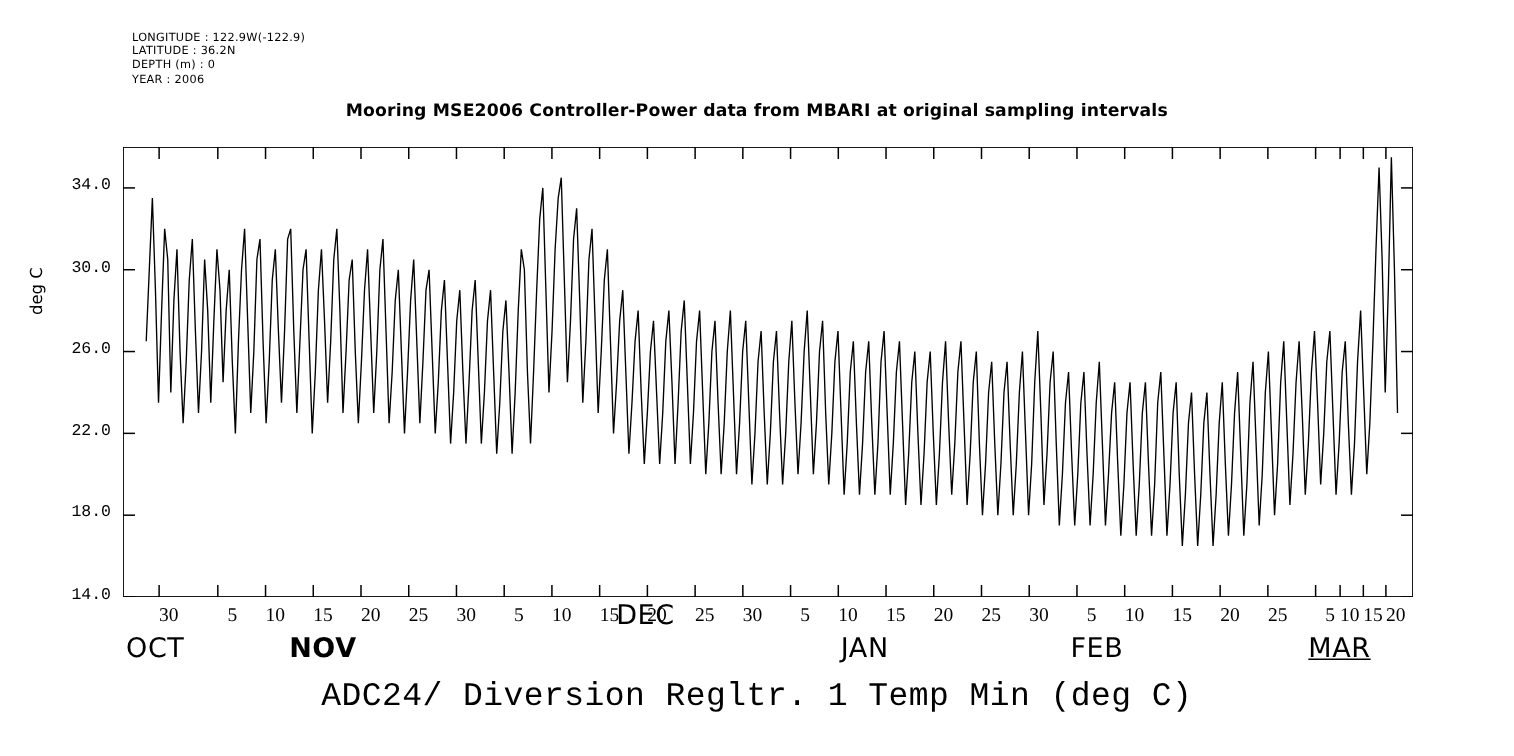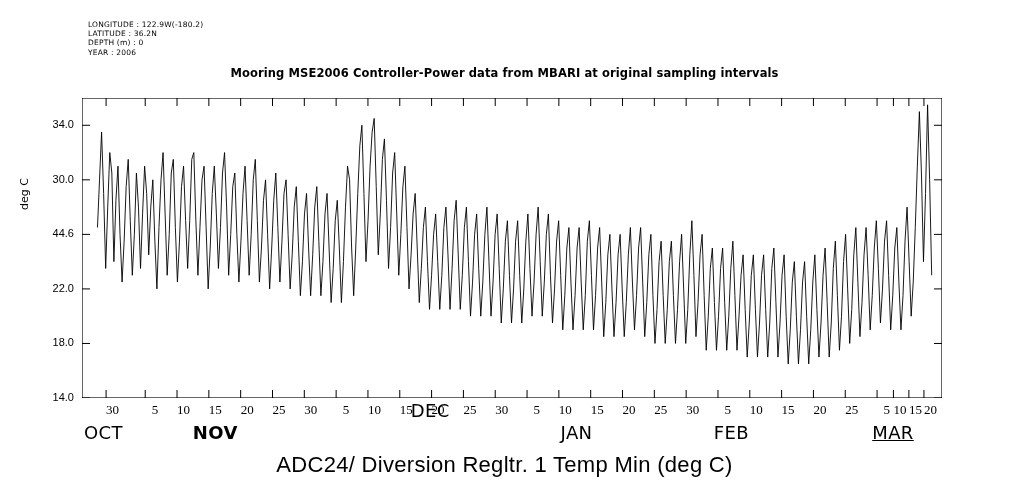--- a/index.html
+++ b/index.html
@@ -1,32 +1,32 @@
 <!DOCTYPE html>
 <html><head>
 <meta charset="utf-8">
 <style>
   html,body{margin:0;padding:0;background:#ffffff;}
   body{width:1009px;height:504px;font-family:"DejaVu Sans",sans-serif;color:#000;position:relative;overflow:hidden;}
   .meta{position:absolute;left:88px;top:20px;font-size:7.5px;line-height:9.2px;letter-spacing:0.2px;font-family:"DejaVu Sans",sans-serif;}
   .meta div{white-space:pre;}
   .chart-title{position:absolute;left:0;right:0;top:66px;text-align:center;font-size:11.5px;font-family:"DejaVu Sans",sans-serif;letter-spacing:0.1px;font-weight:bold;}
-  .bottom-title{position:absolute;left:0;right:0;top:452px;text-align:center;font-size:22px;font-family:Liberation Sans, sans-serif;letter-spacing:0.3px;}
+  .bottom-title{position:absolute;left:0;right:0;top:452px;text-align:center;font-size:22px;font-family:Liberation Mono, monospace;letter-spacing:0.3px;}
   .ylabel{position:absolute;left:18px;top:210px;font-size:11px;font-family:"DejaVu Sans",sans-serif;transform:rotate(-90deg);transform-origin:left top;white-space:nowrap;}
   .plot{position:absolute;left:82px;top:98px;width:860px;height:300px;}
   svg{display:block;}
-  .ytick{position:absolute;font-size:11px;font-family:Liberation Sans, sans-serif;text-align:right;width:46px;}
+  .ytick{position:absolute;font-size:11px;font-family:Liberation Mono, monospace;text-align:right;width:46px;}
   .xtick{position:absolute;font-size:13px;font-family:Liberation Serif, serif;text-align:right;width:26px;}
   .monthlbl{position:absolute;font-size:18px;font-family:"DejaVu Sans",sans-serif;text-align:center;width:70px;letter-spacing:0.4px;}
 </style>
 </head>
 <body>
 
 <div class="meta">
-  <div>LONGITUDE : 122.9W(-180.2)</div>
+  <div>LONGITUDE : 122.9W(-122.9)</div>
   <div>LATITUDE : 36.2N</div>
   <div>DEPTH (m) : 0</div>
   <div>YEAR : 2006</div>
 </div>
 
 <div class="chart-title">Mooring MSE2006 Controller-Power data from MBARI at original sampling intervals</div>
 
 <div class="ylabel">deg C</div>
 
 <div class="plot">
@@ -103,21 +103,21 @@
         <line x1="841.9399999999999" x2="841.9399999999999" y1="0" y2="8" stroke="#000" stroke-width="1"></line>
       </g>
     <polyline id="series-0" fill="none" stroke="#000000" stroke-width="0.9" stroke-linejoin="miter" points="15.48,129.55 17.53,81.82 19.58,34.09 21.63,95.45 23.68,170.45 25.73,109.09 27.78,54.55 29.83,75.00 31.88,163.64 33.93,102.27 35.98,68.18 38.03,136.36 40.08,184.09 42.13,143.18 44.17,88.64 46.22,61.36 48.27,122.73 50.32,177.27 52.37,136.36 54.42,75.00 56.47,109.09 58.52,170.45 60.57,115.91 62.62,68.18 64.67,95.45 66.72,156.82 68.77,109.09 70.82,81.82 72.87,143.18 74.92,190.91 76.97,129.55 79.02,81.82 81.07,54.55 83.12,115.91 85.17,177.27 87.22,136.36 89.27,75.00 91.32,61.36 93.37,129.55 95.42,184.09 97.47,143.18 99.51,88.64 101.56,68.18 103.61,122.73 105.66,170.45 107.71,122.73 109.76,61.36 111.81,54.55 113.86,122.73 115.91,177.27 117.96,129.55 120.01,81.82 122.06,68.18 124.11,129.55 126.16,190.91 128.21,150.00 130.26,95.45 132.31,68.18 134.36,115.91 136.41,170.45 138.46,129.55 140.51,75.00 142.56,54.55 144.61,109.09 146.66,177.27 148.71,136.36 150.76,88.64 152.81,75.00 154.85,136.36 156.90,184.09 158.95,143.18 161.00,95.45 163.05,68.18 165.10,122.73 167.15,177.27 169.20,136.36 171.25,81.82 173.30,61.36 175.35,122.73 177.40,184.09 179.45,150.00 181.50,102.27 183.55,81.82 185.60,136.36 187.65,190.91 189.70,150.00 191.75,102.27 193.80,75.00 195.85,129.55 197.90,184.09 199.95,143.18 202.00,95.45 204.05,81.82 206.10,136.36 208.15,190.91 210.19,156.82 212.24,109.09 214.29,88.64 216.34,143.18 218.39,197.73 220.44,163.64 222.49,115.91 224.54,95.45 226.59,150.00 228.64,197.73 230.69,156.82 232.74,109.09 234.79,88.64 236.84,143.18 238.89,197.73 240.94,163.64 242.99,115.91 245.04,95.45 247.09,150.00 249.14,204.55 251.19,170.45 253.24,122.73 255.29,102.27 257.34,150.00 259.39,204.55 261.44,163.64 263.49,109.09 265.54,68.18 267.58,81.82 269.63,150.00 271.68,197.73 273.73,150.00 275.78,95.45 277.83,47.73 279.88,27.27 281.93,95.45 283.98,163.64 286.03,122.73 288.08,68.18 290.13,34.09 292.18,20.45 294.23,88.64 296.28,156.82 298.33,115.91 300.38,61.36 302.43,40.91 304.48,102.27 306.53,170.45 308.58,129.55 310.63,75.00 312.68,54.55 314.73,115.91 316.78,177.27 318.83,136.36 320.88,88.64 322.92,68.18 324.97,129.55 327.02,190.91 329.07,156.82 331.12,115.91 333.17,95.45 335.22,150.00 337.27,204.55 339.32,170.45 341.37,129.55 343.42,109.09 345.47,163.64 347.52,211.36 349.57,177.27 351.62,136.36 353.67,115.91 355.72,163.64 357.77,211.36 359.82,177.27 361.87,129.55 363.92,109.09 365.97,156.82 368.02,211.36 370.07,170.45 372.12,122.73 374.17,102.27 376.22,156.82 378.26,211.36 380.31,177.27 382.36,129.55 384.41,109.09 386.46,163.64 388.51,218.18 390.56,184.09 392.61,136.36 394.66,115.91 396.71,170.45 398.76,218.18 400.81,184.09 402.86,136.36 404.91,109.09 406.96,163.64 409.01,218.18 411.06,184.09 413.11,136.36 415.16,115.91 417.21,170.45 419.26,225.00 421.31,190.91 423.36,143.18 425.41,122.73 427.46,177.27 429.51,225.00 431.56,190.91 433.60,143.18 435.65,122.73 437.70,177.27 439.75,225.00 441.80,190.91 443.85,143.18 445.90,115.91 447.95,170.45 450.00,218.18 452.05,184.09 454.10,136.36 456.15,109.09 458.20,163.64 460.25,218.18 462.30,184.09 464.35,136.36 466.40,115.91 468.45,177.27 470.50,225.00 472.55,190.91 474.60,143.18 476.65,122.73 478.70,177.27 480.75,231.82 482.80,197.73 484.85,150.00 486.90,129.55 488.94,184.09 490.99,231.82 493.04,197.73 495.09,150.00 497.14,129.55 499.19,184.09 501.24,231.82 503.29,197.73 505.34,143.18 507.39,122.73 509.44,177.27 511.49,231.82 513.54,197.73 515.59,150.00 517.64,129.55 519.69,184.09 521.74,238.64 523.79,204.55 525.84,156.82 527.89,136.36 529.94,190.91 531.99,238.64 534.04,204.55 536.09,156.82 538.14,136.36 540.19,190.91 542.24,238.64 544.28,204.55 546.33,156.82 548.38,129.55 550.43,184.09 552.48,231.82 554.53,197.73 556.58,150.00 558.63,129.55 560.68,184.09 562.73,238.64 564.78,204.55 566.83,156.82 568.88,136.36 570.93,197.73 572.98,245.45 575.03,211.36 577.08,163.64 579.13,143.18 581.18,197.73 583.23,245.45 585.28,211.36 587.33,163.64 589.38,143.18 591.43,197.73 593.48,245.45 595.53,211.36 597.58,163.64 599.62,136.36 601.67,190.91 603.72,245.45 605.77,211.36 607.82,156.82 609.87,122.73 611.92,177.27 613.97,238.64 616.02,204.55 618.07,156.82 620.12,136.36 622.17,197.73 624.22,252.27 626.27,218.18 628.32,170.45 630.37,150.00 632.42,204.55 634.47,252.27 636.52,218.18 638.57,170.45 640.62,150.00 642.67,204.55 644.72,252.27 646.77,218.18 648.82,170.45 650.87,143.18 652.92,197.73 654.97,252.27 657.01,218.18 659.06,177.27 661.11,156.82 663.16,211.36 665.21,259.09 667.26,225.00 669.31,177.27 671.36,156.82 673.41,211.36 675.46,259.09 677.51,225.00 679.56,177.27 681.61,156.82 683.66,211.36 685.71,259.09 687.76,225.00 689.81,170.45 691.86,150.00 693.91,204.55 695.96,259.09 698.01,225.00 700.06,177.27 702.11,156.82 704.16,218.18 706.21,265.91 708.26,231.82 710.31,184.09 712.35,163.64 714.40,218.18 716.45,265.91 718.50,231.82 720.55,184.09 722.60,163.64 724.65,218.18 726.70,265.91 728.75,231.82 730.80,184.09 732.85,156.82 734.90,211.36 736.95,259.09 739.00,225.00 741.05,177.27 743.10,150.00 745.15,204.55 747.20,259.09 749.25,225.00 751.30,170.45 753.35,143.18 755.40,197.73 757.45,252.27 759.50,218.18 761.55,163.64 763.60,136.36 765.65,190.91 767.69,245.45 769.74,211.36 771.79,156.82 773.84,129.55 775.89,184.09 777.94,238.64 779.99,204.55 782.04,156.82 784.09,129.55 786.14,177.27 788.19,231.82 790.24,197.73 792.29,150.00 794.34,122.73 796.39,170.45 798.44,225.00 800.49,190.91 802.54,143.18 804.59,122.73 806.64,177.27 808.69,231.82 810.74,197.73 812.79,150.00 814.84,129.55 816.89,184.09 818.94,231.82 820.99,197.73 823.03,143.18 825.08,109.09 827.13,163.64 829.18,218.18 831.23,184.09 833.28,129.55 835.33,68.18 837.38,13.64 839.43,75.00 841.48,163.64 843.53,95.45 845.58,6.82 847.63,81.82 849.68,177.27"></polyline>
   </svg>
 </div>
 
 <div id="ytick-layer">
     <div class="ytick" style="left: 28px; top: 391px;">14.0</div>
     <div class="ytick" style="left: 28px; top: 336.455px; text-align: right;">18.0</div>
     <div class="ytick" style="left: 28px; top: 281.909px;">22.0</div>
-    <div class="ytick" style="left: 28px; top: 227.364px;">44.6</div>
+    <div class="ytick" style="left: 28px; top: 227.364px;">26.0</div>
     <div class="ytick" style="left: 28px; top: 172.818px;">30.0</div>
     <div class="ytick" style="left: 28px; top: 118.273px;">34.0</div>
   </div>
 <div id="xtick-layer">
     <div class="xtick" style="left: 93.08px; top: 402px;">30</div>
     <div class="xtick" style="left: 132.21px; top: 402px;">5</div>
     <div class="xtick" style="left: 164.03px; top: 402px;">10</div>
     <div class="xtick" style="left: 195.85px; top: 402px;">15</div>
     <div class="xtick" style="left: 227.67px; top: 402px;">20</div>
     <div class="xtick" style="left: 259.49px; top: 402px;">25</div>

